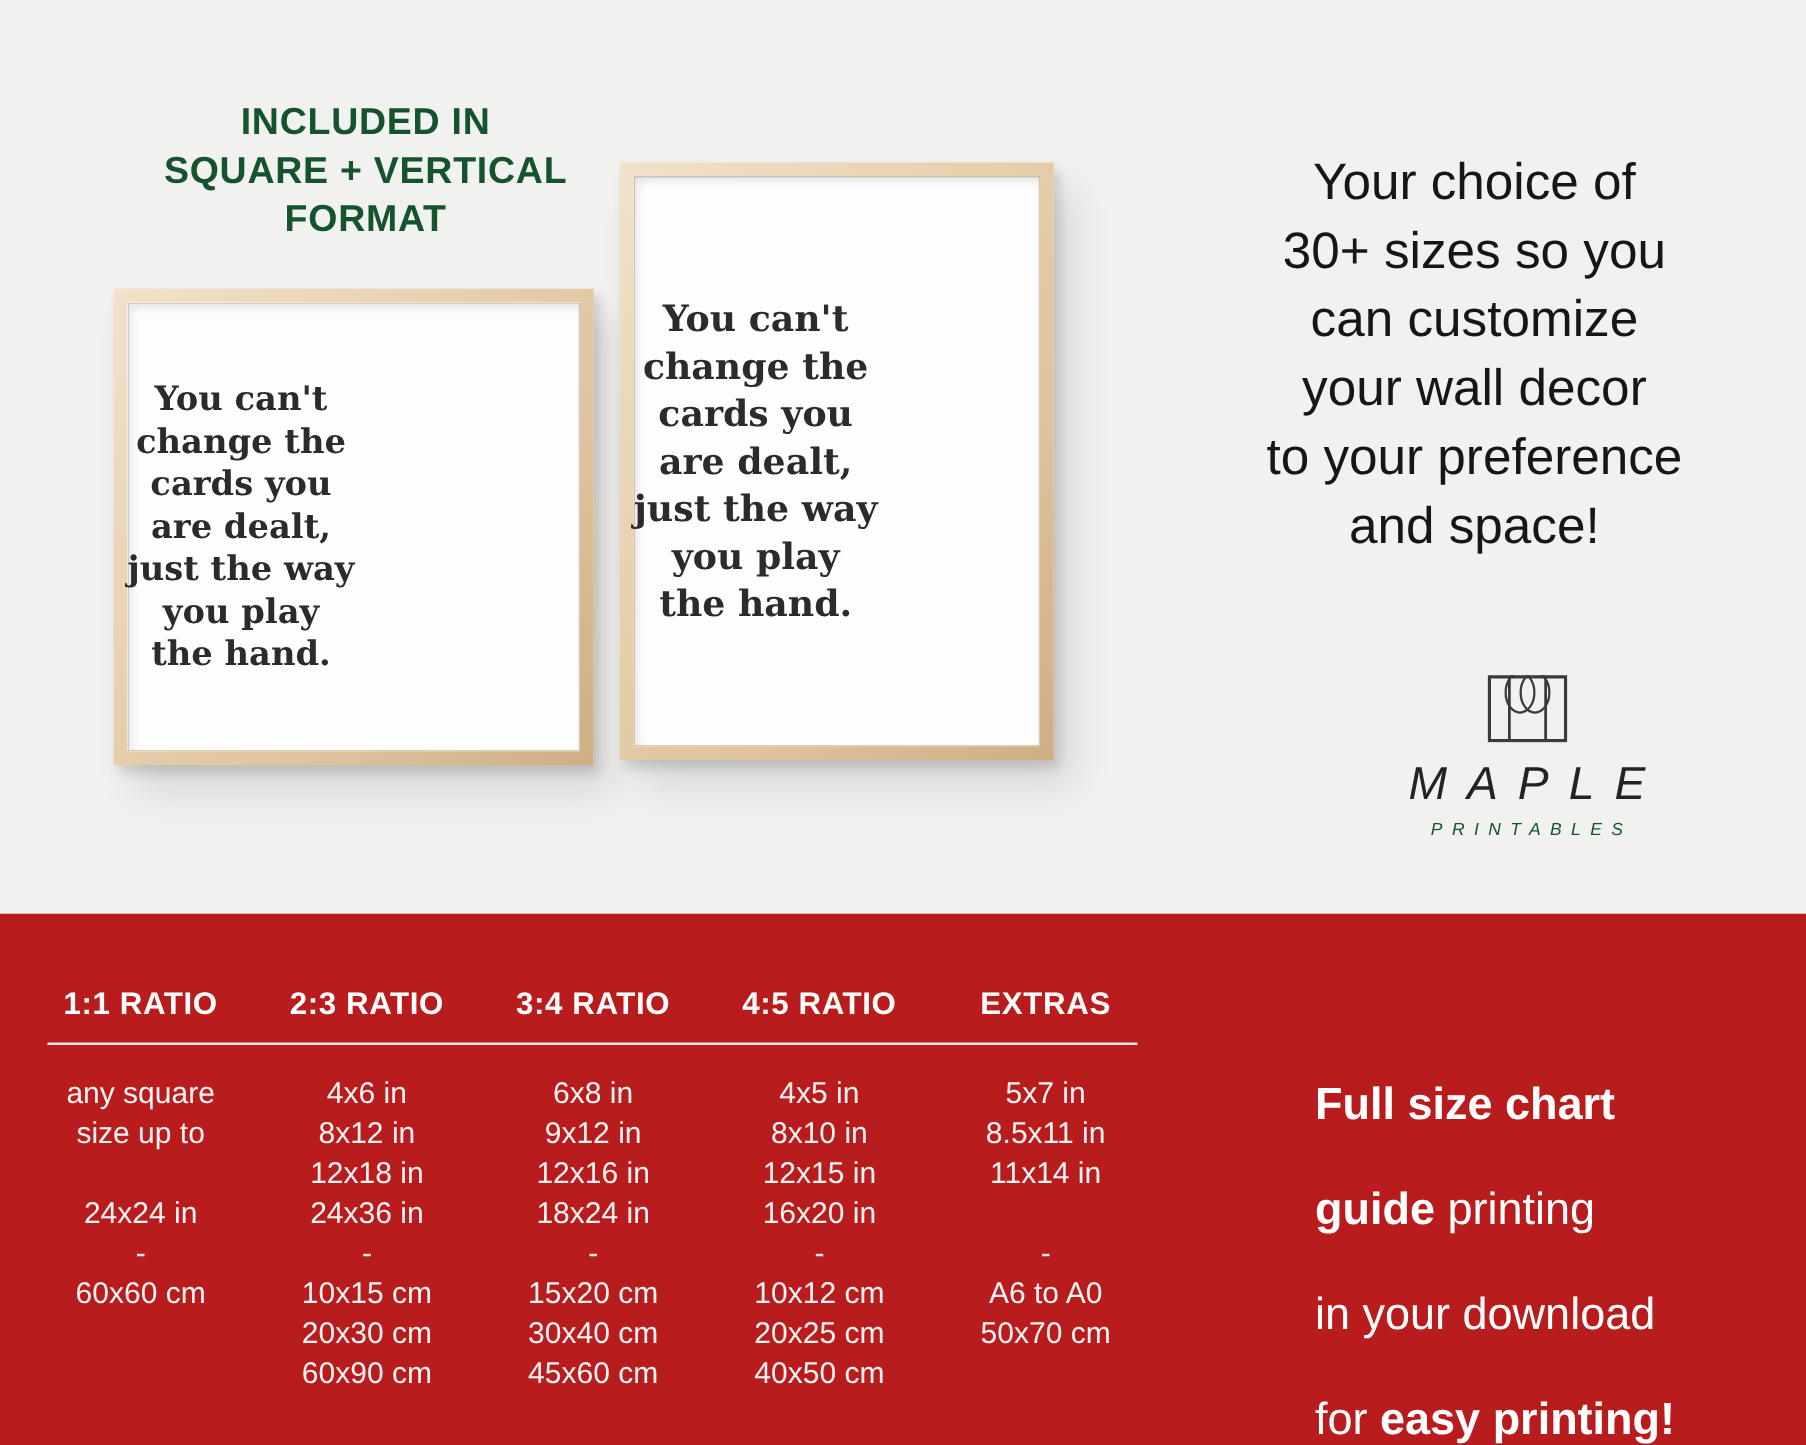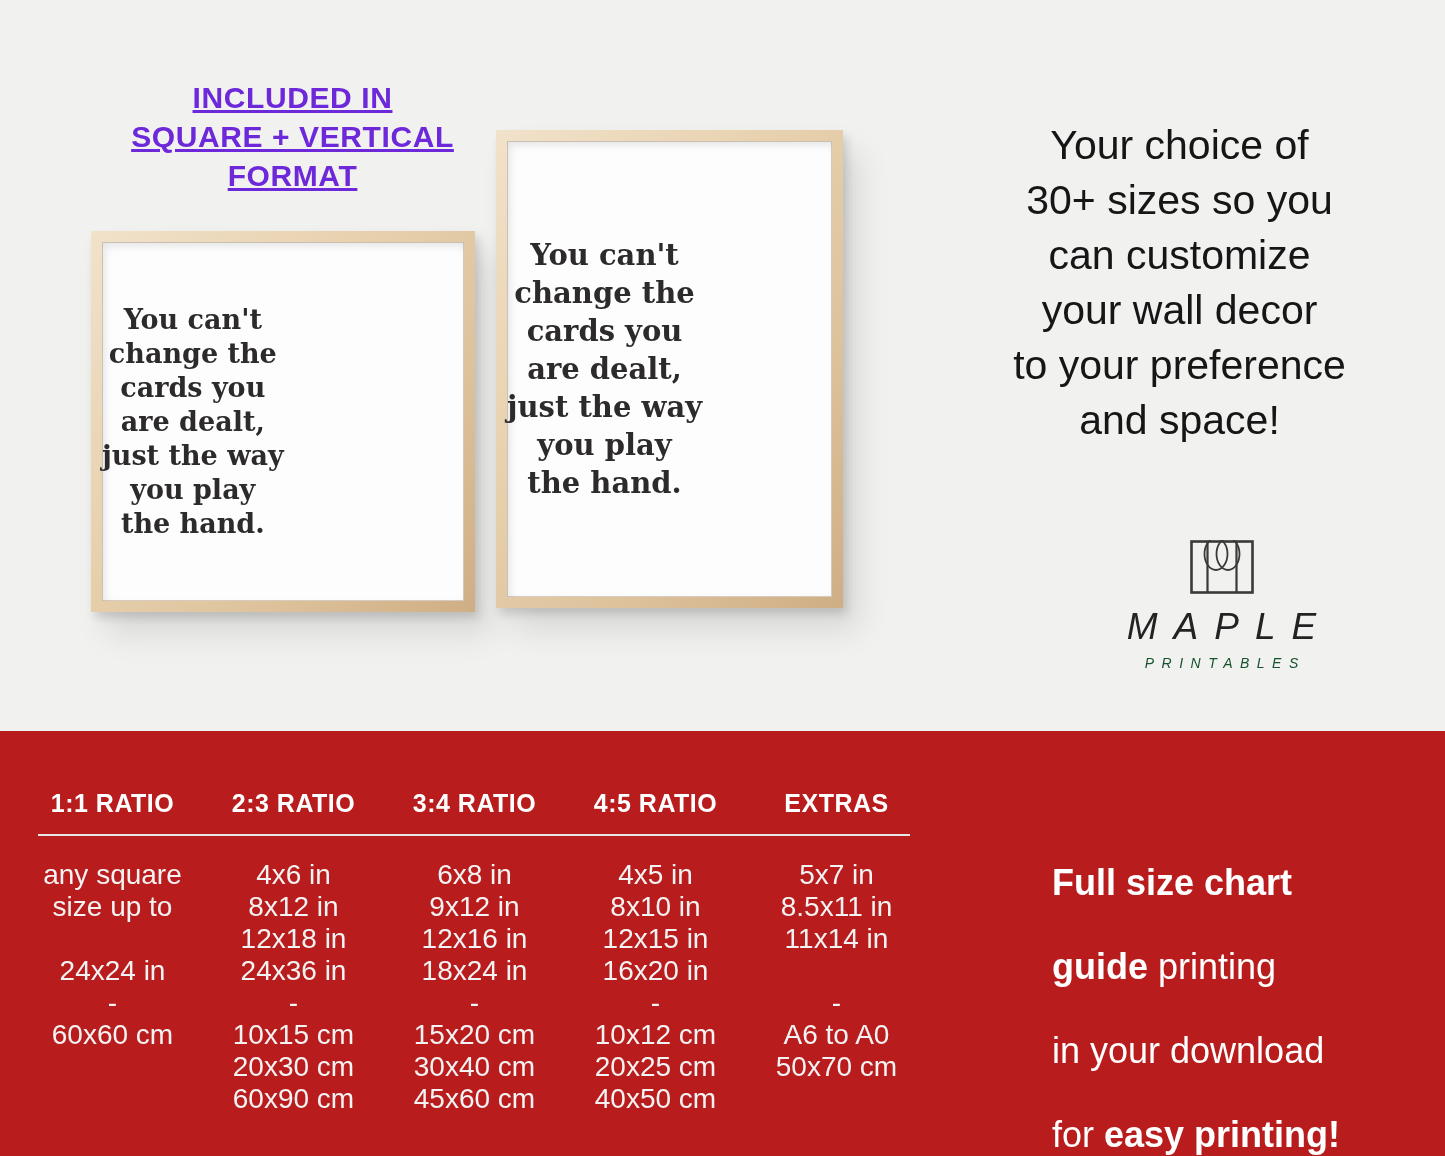--- a/index.html
+++ b/index.html
@@ -25,23 +25,22 @@
   }
   .included-heading {
     position: absolute;
     left: 110px; top: 78px;
     width: 365px;
     text-align: center;
     font-size: 30px;
     line-height: 39px;
     font-weight: 700;
     letter-spacing: 0.6px;
-    color: #6d28d9;
+    color: #14532d;
     white-space: pre-line;
-    text-decoration: underline;
   }
   .frame {
     position: absolute;
     padding: 11px;
     background: linear-gradient(130deg, #f1e2ca 0%, #e7d0ad 40%, #ddc29c 70%, #cfae84 100%);
     box-shadow: 4px 6px 9px rgba(0,0,0,0.14), 16px 22px 30px rgba(0,0,0,0.10);
   }
   .frame-square { left: 91px; top: 231px; width: 384px; height: 381px; }
   .frame-vertical { left: 496px; top: 130px; width: 347px; height: 478px; }
   .paper {
@@ -121,21 +120,21 @@
   }
   .size-divider {
     height: 2px;
     background: #e6e6e6;
     margin: 16px 0 0 16px;
     width: 872px;
   }
   .size-body-row { display: flex; margin-top: 23px; }
   .size-col { flex: 1; text-align: center; }
   .size-cell {
-    font-size: 28px;
+    font-size: 24px;
     line-height: 32px;
     color: #f3f3f3;
     font-weight: 400;
   }
 
   .download-note {
     position: absolute;
     left: 1052px; top: 92px;
     width: 360px;
   }

